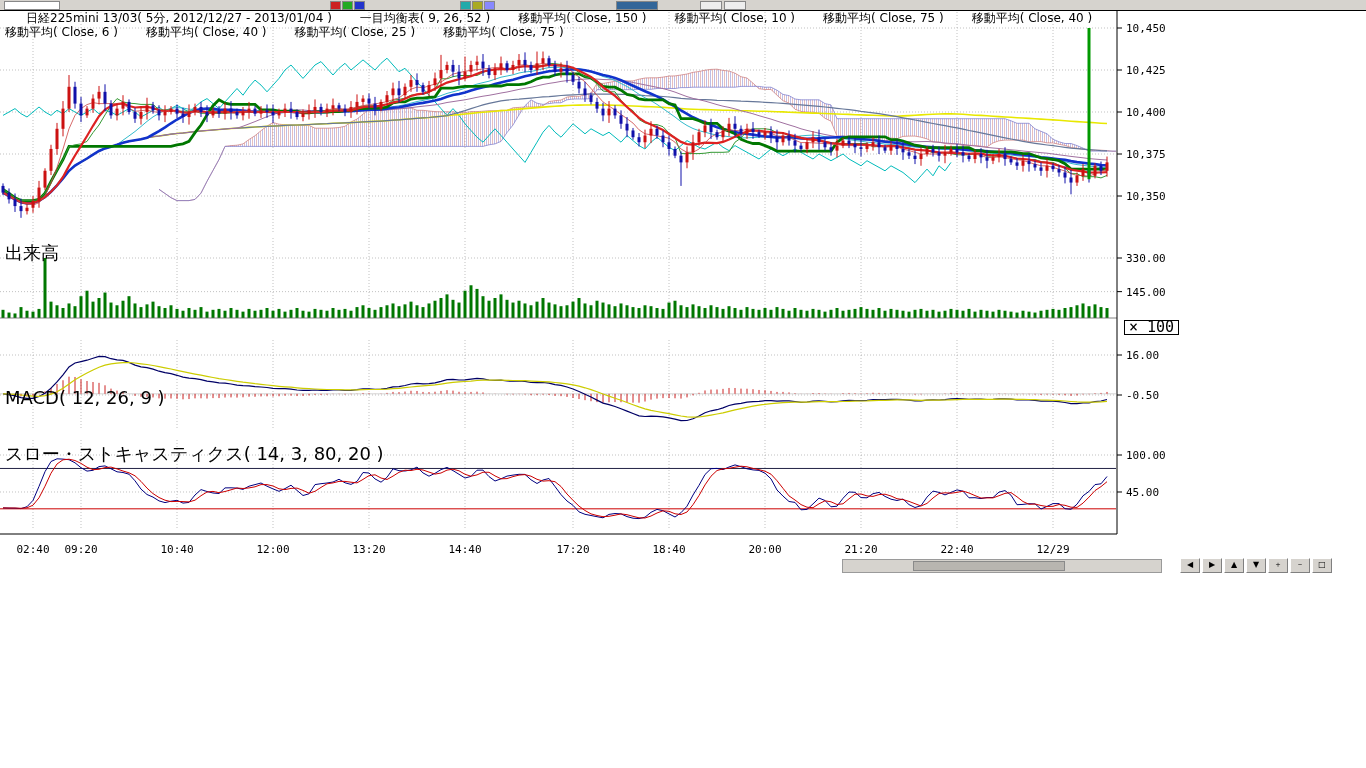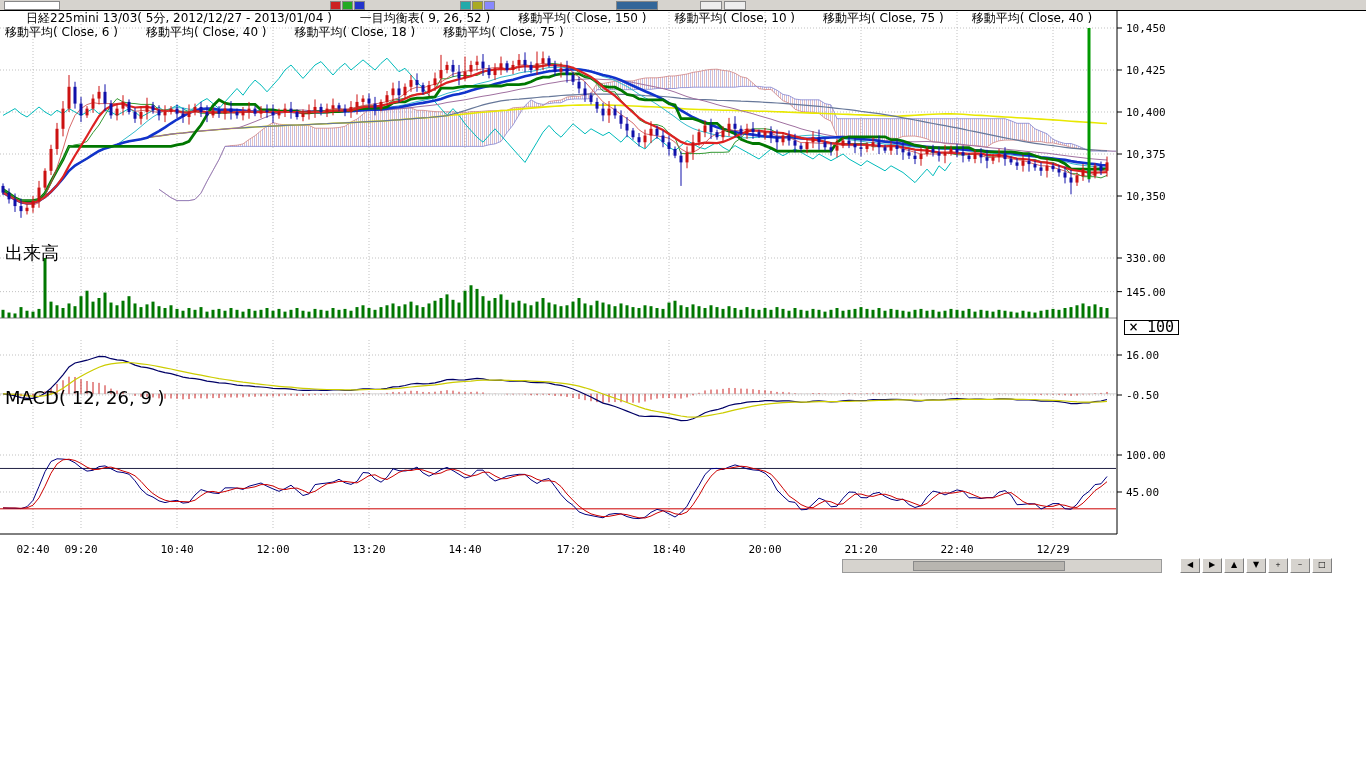--- a/index.html
+++ b/index.html
@@ -932,26 +932,27 @@
         <text x="861" y="553" font-size="11" fill="#000" text-anchor="middle" font-family="&quot;DejaVu Sans Mono&quot;,monospace">21:20</text>
         <text x="957" y="553" font-size="11" fill="#000" text-anchor="middle" font-family="&quot;DejaVu Sans Mono&quot;,monospace">22:40</text>
         <text x="1053" y="553" font-size="11" fill="#000" text-anchor="middle" font-family="&quot;DejaVu Sans Mono&quot;,monospace">12/29</text>
       </g>
     </svg>
 
   <div id="hdr1" class="hdr">
     <span>日経225mini 13/03( 5分, 2012/12/27 - 2013/01/04 )</span><span>一目均衡表( 9, 26, 52 )</span><span>移動平均( Close, 150 )</span><span>移動平均( Close, 10 )</span><span>移動平均( Close, 75 )</span><span>移動平均( Close, 40 )</span>
   </div>
   <div id="hdr2" class="hdr">
-    <span>移動平均( Close, 6 )</span><span>移動平均( Close, 40 )</span><span>移動平均( Close, 18 )</span><span>移動平均( Close, 75 )</span>
+    <span>移動平均( Close, 6 )</span><span>移動平均( Close, 40 )</span><span>移動平均( Close, 25 )</span><span>移動平均( Close, 75 )</span>
   </div>
 
   <div id="lbl-vol" class="panel-label">出来高</div>
   <div id="x100">× 100</div>
   <div id="lbl-macd" class="panel-label">MACD( 12, 26, 9 )</div>
+  <div id="lbl-stoch" class="panel-label">スロー・ストキャスティクス( 14, 3, 80, 20 )</div>
 
   <div class="scrolltrack">
     <div class="scrollthumb"></div>
   </div>
   <div class="navbtns">
     <div class="navbtn">◀</div>
     <div class="navbtn">▶</div>
     <div class="navbtn">▲</div>
     <div class="navbtn">▼</div>
     <div class="navbtn">＋</div>

